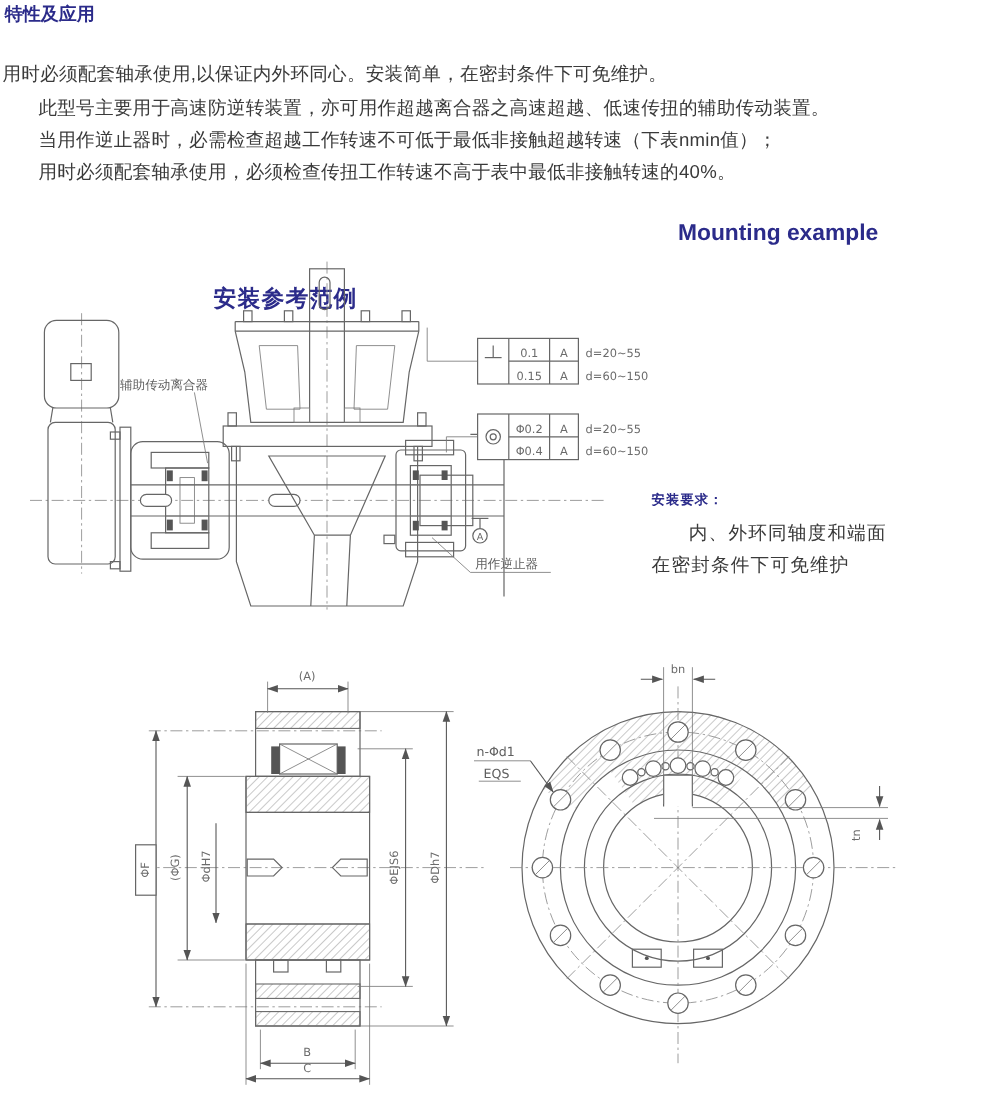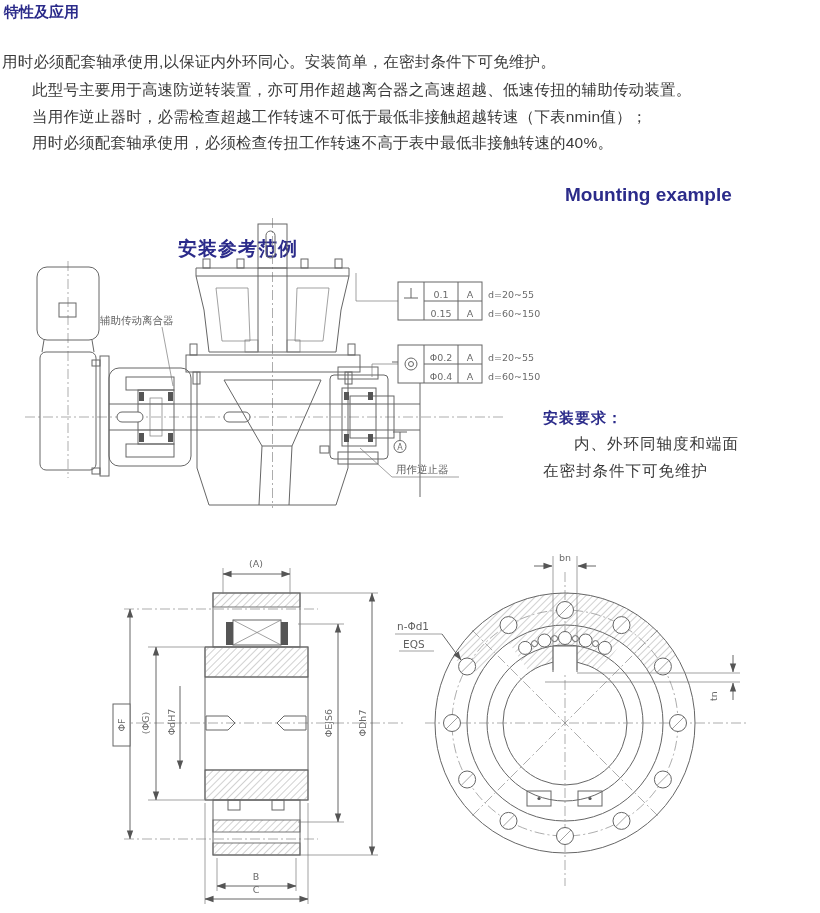--- a/index.html
+++ b/index.html
@@ -3,21 +3,21 @@
 <meta charset="utf-8">
 <style>
   html,body{margin:0;padding:0;background:#fff;}
   #page{position:relative;width:820px;height:913px;background:#ffffff;overflow:hidden;
         font-family:"Liberation Sans","DejaVu Sans",sans-serif;color:#333;}
   .abs{position:absolute;white-space:nowrap;}
   .pgtitle{font-size:15px;font-weight:bold;color:#2b2b8a;}
   .bodyline{font-size:15.5px;color:#3a3a3a;letter-spacing:0.2px;}
   .sect-zh{font-size:19px;font-weight:bold;color:#2b2b8a;letter-spacing:1px;}
   .sect-en{font-size:19px;font-weight:bold;color:#2b2b8a;margin-left:22px;}
-  .req-title{font-size:15px;font-weight:bold;color:#2b2b8a;letter-spacing:1px;}
+  .req-title{font-size:11px;font-weight:bold;color:#2b2b8a;letter-spacing:1px;}
   .req-line{font-size:15.5px;color:#3a3a3a;letter-spacing:1px;}
   svg{position:absolute;left:0;}
   .ln{stroke:#666;stroke-width:1;fill:none;}
   .lnt{stroke:#7a7a7a;stroke-width:0.7;fill:none;}
   .cl{stroke:#8a8a8a;stroke-width:0.7;fill:none;stroke-dasharray:10 3 2 3;}
   .fw{fill:#ffffff;stroke:#666;stroke-width:1;}
   .fh{fill:url(#h1);stroke:#666;stroke-width:0.9;}
   .fd{fill:#555;stroke:none;}
   .dim2{stroke:#555;stroke-width:0.9;fill:none;marker-start:url(#ar1);marker-end:url(#ar1);}
   .dim1{stroke:#555;stroke-width:0.9;fill:none;marker-end:url(#ar1);}

